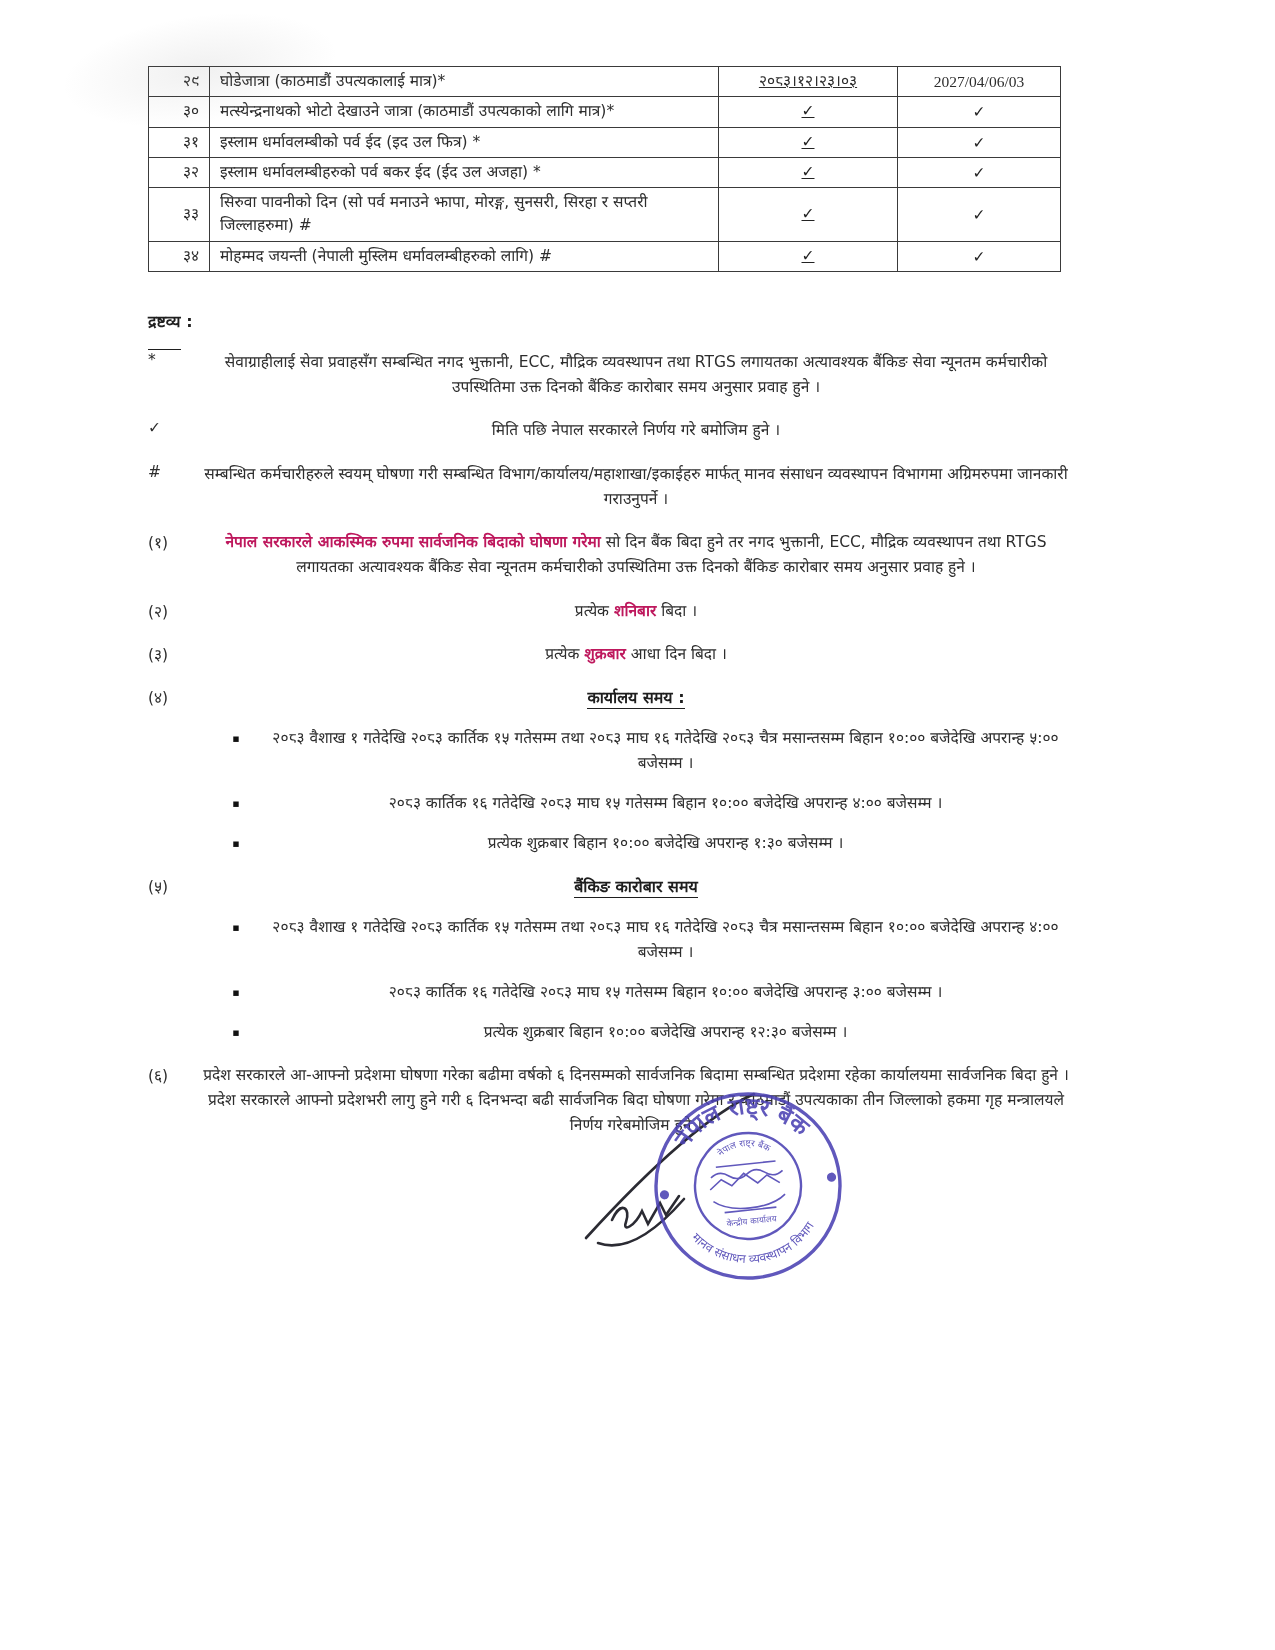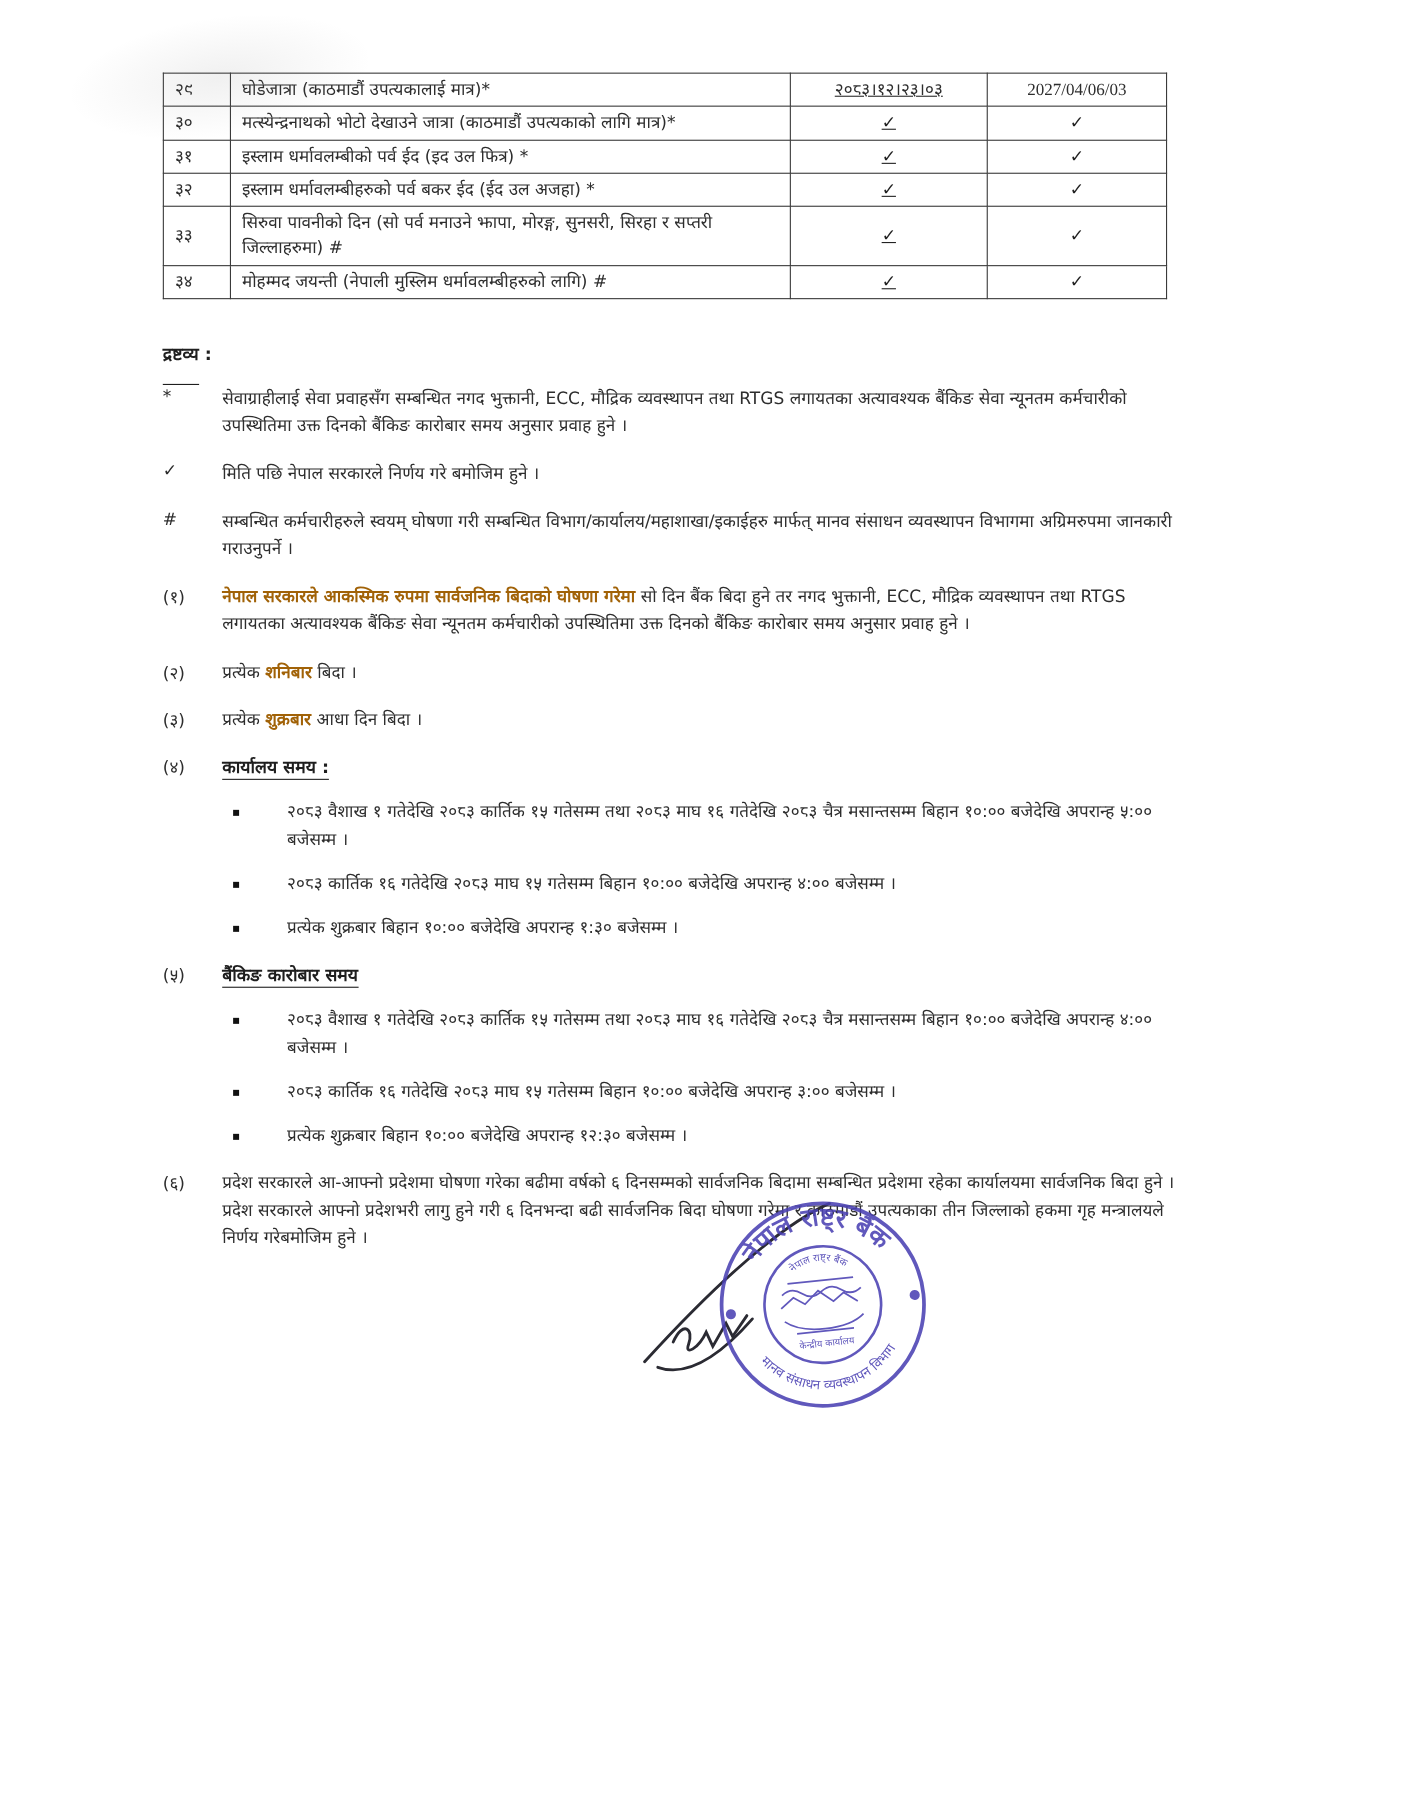--- a/index.html
+++ b/index.html
@@ -24,33 +24,33 @@
     margin:66px 0 0 148px;
     table-layout:fixed;
   }
   table.holidays td{
     border:1.6px solid #3a3a3a;
     padding:3px 10px;
     font-size:15.5px;
     line-height:1.5;
     vertical-align:middle;
   }
-  td.sn{width:40px;text-align:left;}
+  td.sn{width:40px;text-align:right;}
   td.desc{width:488px;}
   td.bs{width:158px;text-align:center;text-decoration:underline;}
   td.ad{width:142px;text-align:center;font-family:"Liberation Serif","DejaVu Serif",serif;font-size:16px;}
   .check{font-size:17px;color:#222;}
   
   .notes{margin:38px 0 0 148px;width:925px;}
   .notes-heading{font-size:16px;font-weight:700;color:#1f1f1f;}
   .notes-heading .uword{border-bottom:1.6px solid #1f1f1f;padding-bottom:18px;}
   .note{display:flex;margin-top:18px;}
   .note .marker{flex:none;width:54px;font-size:15.5px;padding-top:1px;}
-  .note .body{width:868px;font-size:15.5px;line-height:1.63;}
-  .note .body b{font-weight:700;color:#a16207;}
+  .note .body{width:868px;font-size:15.5px;line-height:1.63;text-align:center;}
+  .note .body b{font-weight:700;color:#be185d;}
   .note .body .head-u{font-weight:700;color:#1e1e1e;border-bottom:1.6px solid #1e1e1e;padding-bottom:1px;font-size:16px;}
   .bullets{margin-top:4px;}
   .brow{display:flex;margin-top:15px;}
   .bglyph{flex:none;width:50px;padding-left:9px;font-size:11px;line-height:25px;color:#111;}
   .btext{width:812px;font-size:15.5px;line-height:1.6;}
   
   .stamp-wrap{position:absolute;left:572px;top:1068px;width:310px;height:250px;}
 </style>
 </head>
 <body>

